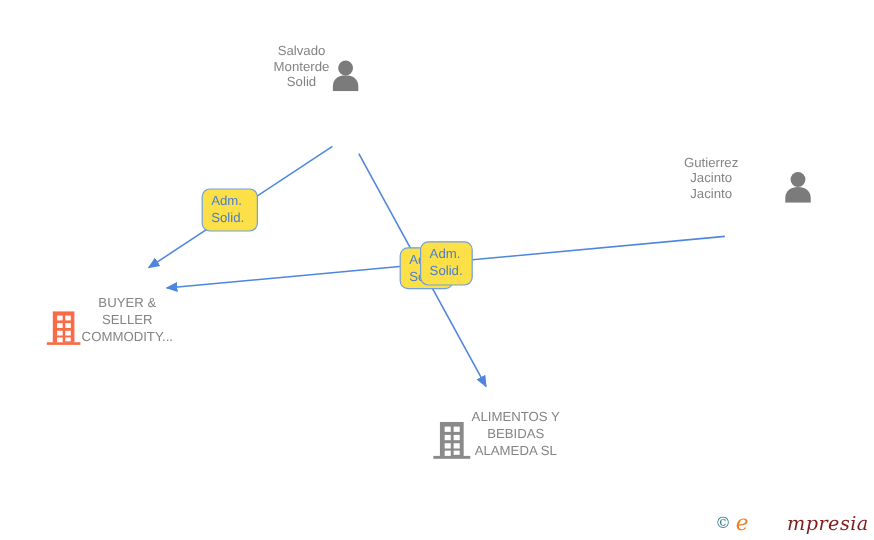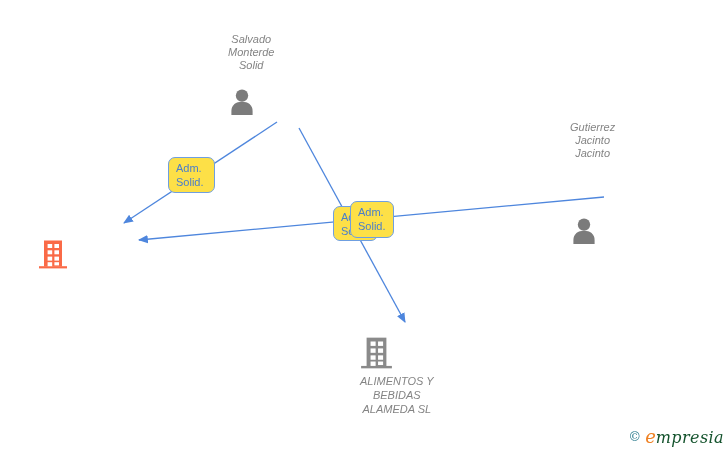--- a/index.html
+++ b/index.html
@@ -19,25 +19,23 @@
   }
   .edges-layer line {
     stroke: #4e86dd;
     stroke-width: 1.3;
     fill: none;
   }
   .node {
     position: absolute;
     width: 120px;
     display: flex;
-    flex-direction: column;
-    align-items: flex-start;
+    align-items: flex-end;
     z-index: 2;
     cursor: pointer;
-    font-style: italic;
   }
   .node-label {
     color: #848484;
     font-size: 11px;
     line-height: 13px;
     text-align: center;
     white-space: nowrap;
   }
   .node.company .node-label { line-height: 14px; }
   .node-salvado   { left: 228px; top: 33px; }
@@ -75,21 +73,21 @@
     white-space: nowrap;
   }
   .logo-copy {
     font-style: normal;
     color: #2e7d8f;
     font-size: 13px;
     margin-right: 4px;
     vertical-align: 2px;
   }
   .logo-e    { color: #ef8123; font-size: 18px; }
-  .logo-rest { color: #14532d; letter-spacing: 0.4px; }
+  .logo-rest { color: #7f1d1d; letter-spacing: 0.4px; margin-left: 32px; }
 </style>
 </head>
 <body>
 
 <div class="canvas">
 
   <svg class="edges-layer" viewBox="0 0 728 450" xmlns="http://www.w3.org/2000/svg">
     <defs>
       <marker id="arrow" viewBox="0 0 10 10" refX="8.5" refY="5" markerWidth="8" markerHeight="8" orient="auto-start-reverse">
         <path d="M0,1 L9.5,5 L0,9 Z" fill="#4e86dd"></path>
@@ -130,20 +128,25 @@
       <rect x="6" y="1.5" width="18" height="26" fill="#fa6a47"></rect>
       <rect x="9.6" y="5" width="4.6" height="4" fill="#ffffff"></rect>
       <rect x="16.4" y="5" width="4.6" height="4" fill="#ffffff"></rect>
       <rect x="9.6" y="11.3" width="4.6" height="4" fill="#ffffff"></rect>
       <rect x="16.4" y="11.3" width="4.6" height="4" fill="#ffffff"></rect>
       <rect x="9.6" y="17.6" width="4.6" height="4" fill="#ffffff"></rect>
       <rect x="16.4" y="17.6" width="4.6" height="4" fill="#ffffff"></rect>
       <rect x="9.6" y="23.2" width="4.6" height="4" fill="#ffffff"></rect>
       <rect x="16.4" y="23.2" width="4.6" height="3.2" fill="#ffffff"></rect>
     </svg>
+    <div class="node-label">
+      <div>BUYER &amp;</div>
+      <div>SELLER</div>
+      <div>COMMODITY...</div>
+    </div>
   </div>
 
   <div class="node company node-alimentos">
     <svg class="icon" width="33" height="33" viewBox="0 0 30 30">
       <rect x="1" y="27.2" width="28" height="2.2" fill="#8a8a8a"></rect>
       <rect x="6" y="1.5" width="18" height="26" fill="#8a8a8a"></rect>
       <rect x="9.6" y="5" width="4.6" height="4" fill="#ffffff"></rect>
       <rect x="16.4" y="5" width="4.6" height="4" fill="#ffffff"></rect>
       <rect x="9.6" y="11.3" width="4.6" height="4" fill="#ffffff"></rect>
       <rect x="16.4" y="11.3" width="4.6" height="4" fill="#ffffff"></rect>

